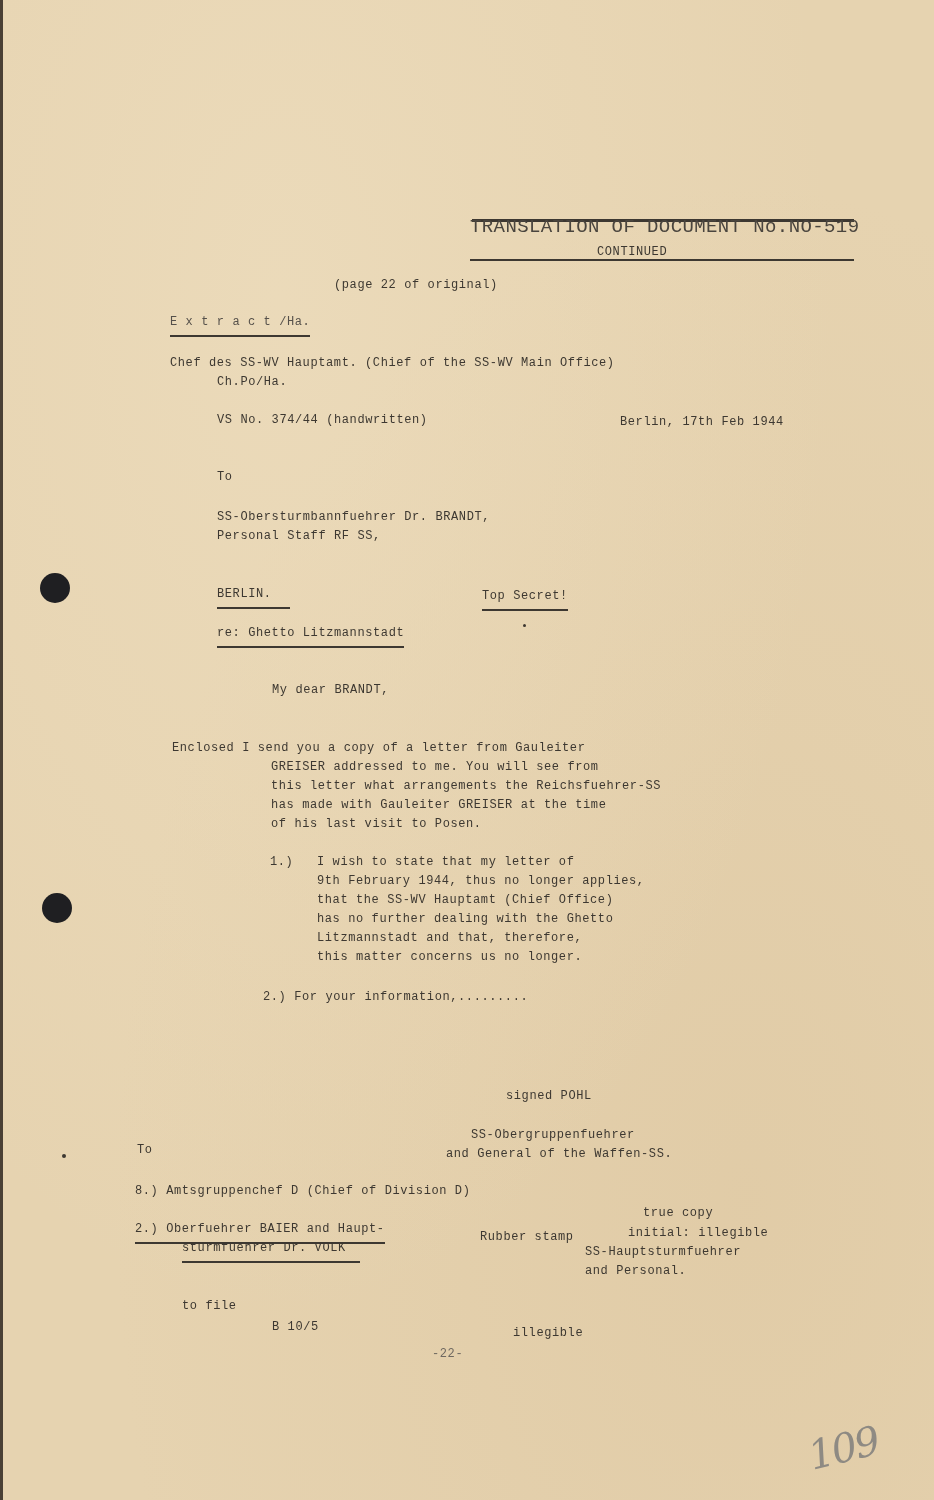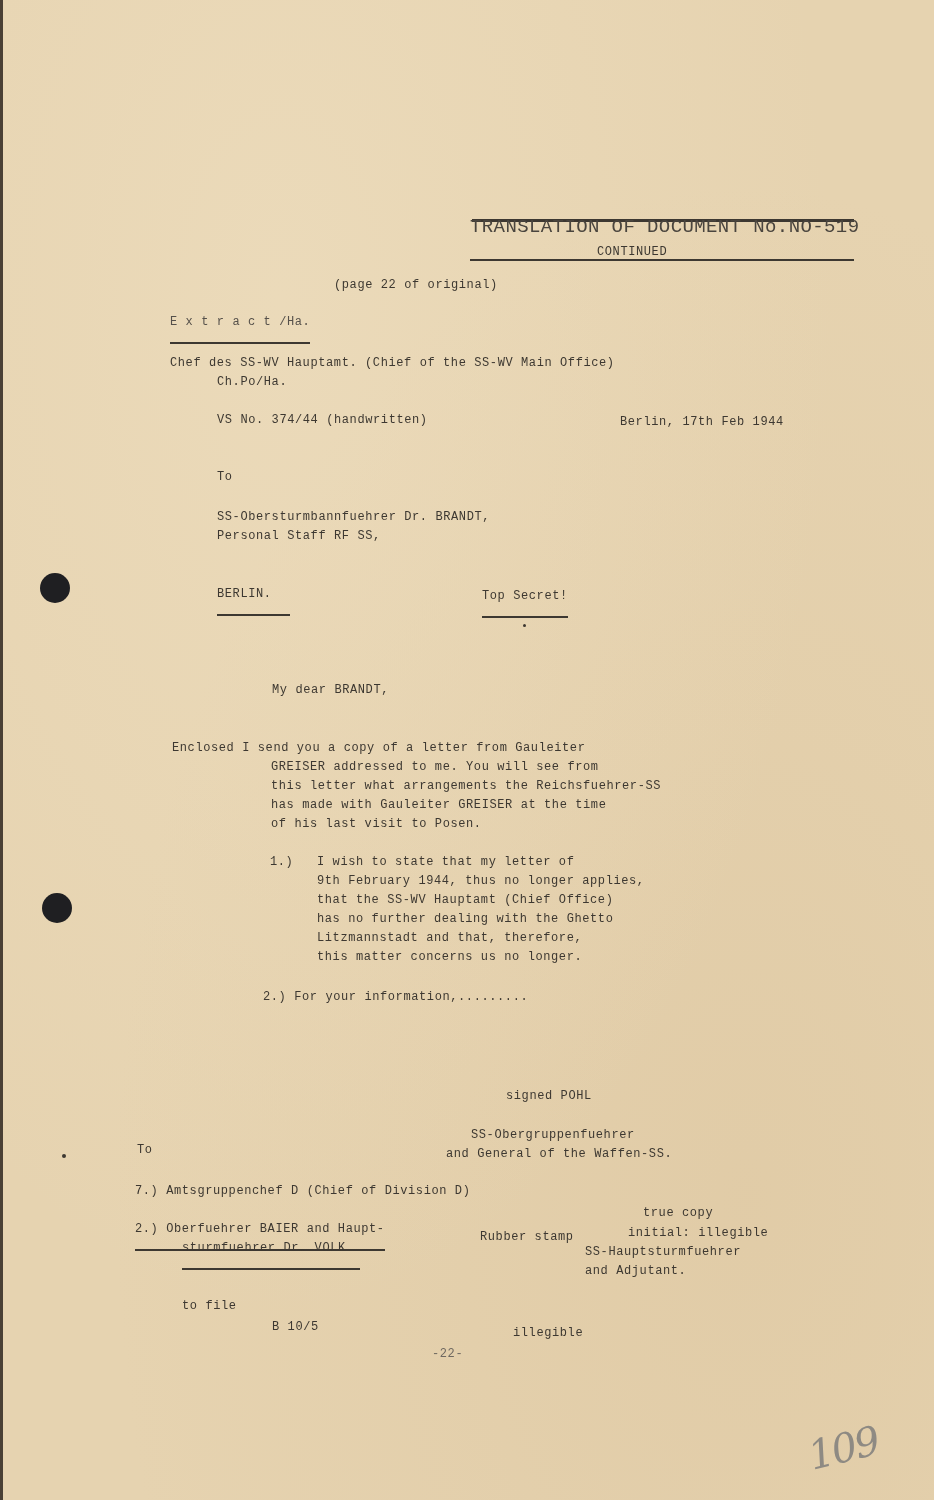--- a/index.html
+++ b/index.html
@@ -32,21 +32,21 @@
     .t {
       position: absolute;
       font-size: 12px;
       line-height: 19px;
       white-space: pre;
       letter-spacing: 0.6px;
       color: #3d3831;
     }
     .u {
       border-bottom: 2px solid #3d3831;
-      padding-bottom: 10px;
+      padding-bottom: 3px;
     }
     .hole {
       position: absolute;
       width: 30px;
       height: 30px;
       border-radius: 50%;
       background: #1f1f22;
     }
     .header-title {
       position: absolute;
@@ -105,20 +105,21 @@
   <div class="t" style="left:217px; top:411px;">VS No. 374/44 (handwritten)</div>
   <div class="t" style="left:620px; top:413px;">Berlin, 17th Feb 1944</div>
 
   <div class="t" style="left:217px; top:468px;">To</div>
   <div class="t" style="left:217px; top:508px;text-align:center;">SS-Obersturmbannfuehrer Dr. BRANDT,</div>
   <div class="t" style="left:217px; top:527px;">Personal Staff RF SS,</div>
 
   <div class="t u" style="left:217px; top:585px; padding-right:18px;">BERLIN.</div>
   <div class="t u" style="left:482px; top:587px;">Top Secret!</div>
 
+  <div class="t u" style="left:217px; top:624px;">re: Ghetto Litzmannstadt</div>
   <div class="dot" style="left:523px; top:624px; width:3px; height:3px;"></div>
 
   <div class="t" style="left:272px; top:681px;">My dear BRANDT,</div>
 
   <div class="t" style="left:172px; top:739px;">Enclosed I send you a copy of a letter from Gauleiter</div>
   <div class="t" style="left:271px; top:758px;">GREISER addressed to me. You will see from</div>
   <div class="t" style="left:271px; top:777px;">this letter what arrangements the Reichsfuehrer-SS</div>
   <div class="t" style="left:271px; top:796px;">has made with Gauleiter GREISER at the time</div>
   <div class="t" style="left:271px; top:815px;">of his last visit to Posen.</div>
 
@@ -132,28 +133,28 @@
 
   <div class="t" style="left:263px; top:988px;">2.) For your information,.........</div>
 
   <div class="t" style="left:506px; top:1087px;">signed POHL</div>
   <div class="t" style="left:471px; top:1126px;">SS-Obergruppenfuehrer</div>
   <div class="t" style="left:446px; top:1145px;">and General of the Waffen-SS.</div>
 
   <div class="dot" style="left:62px; top:1154px;"></div>
 
   <div class="t" style="left:137px; top:1141px;">To</div>
-  <div class="t" style="left:135px; top:1182px;">7.) Amtsgruppenchef D (Chief of Division D)</div>
+  <div class="t" style="left:135px; top:1182px;">8.) Amtsgruppenchef D (Chief of Division D)</div>
   <div class="t u" style="left:135px; top:1220px;">2.) Oberfuehrer BAIER and Haupt-</div>
   <div class="t u" style="left:182px; top:1239px; padding-right:14px;">sturmfuehrer Dr. VOLK</div>
 
   <div class="t" style="left:643px; top:1204px;">true copy</div>
   <div class="t" style="left:628px; top:1224px;">initial: illegible</div>
   <div class="t" style="left:585px; top:1243px;">SS-Hauptsturmfuehrer</div>
-  <div class="t" style="left:585px; top:1262px;">and Adjutant.</div>
+  <div class="t" style="left:585px; top:1262px;">and Personal.</div>
 
   <div class="t" style="left:182px; top:1297px;">to file</div>
   <div class="t" style="left:272px; top:1318px;">B 10/5</div>
   <div class="t" style="left:480px; top:1228px;">Rubber stamp</div>
   <div class="t" style="left:513px; top:1324px;">illegible</div>
 
   <div class="t" style="left:432px; top:1345px; color:#6e6860;">-22-</div>
 
   <div class="handwritten">109</div>
 </div>

